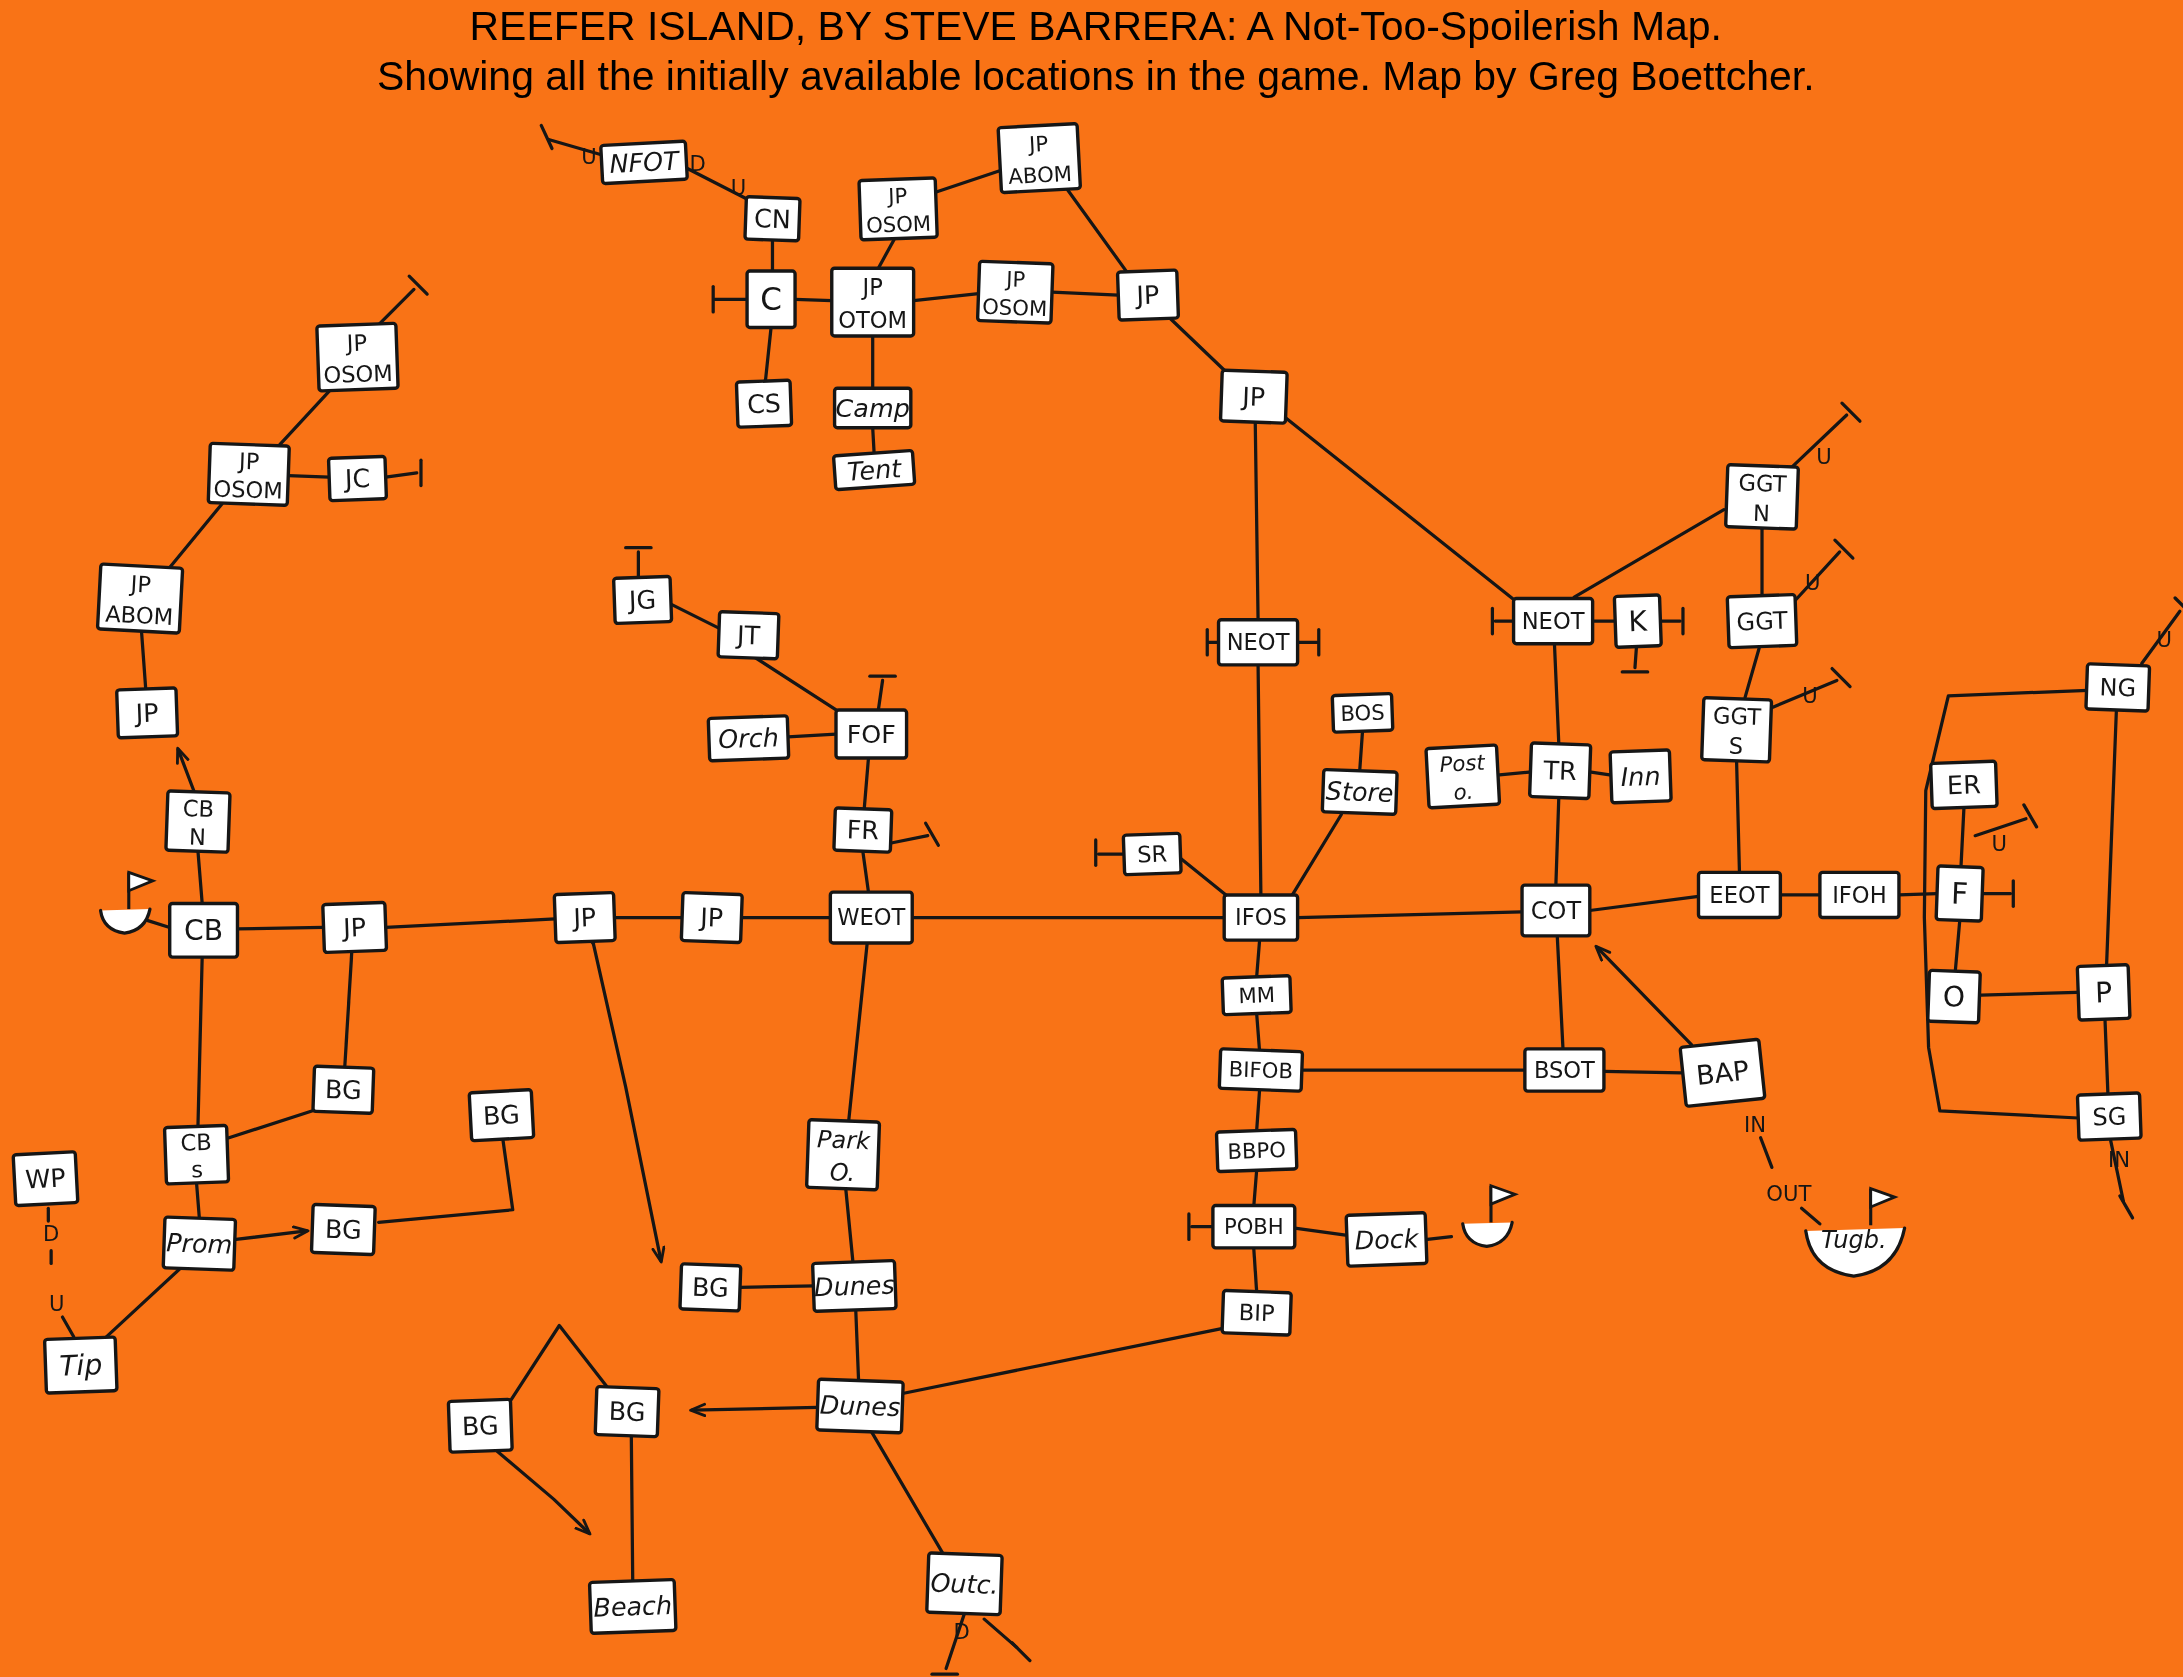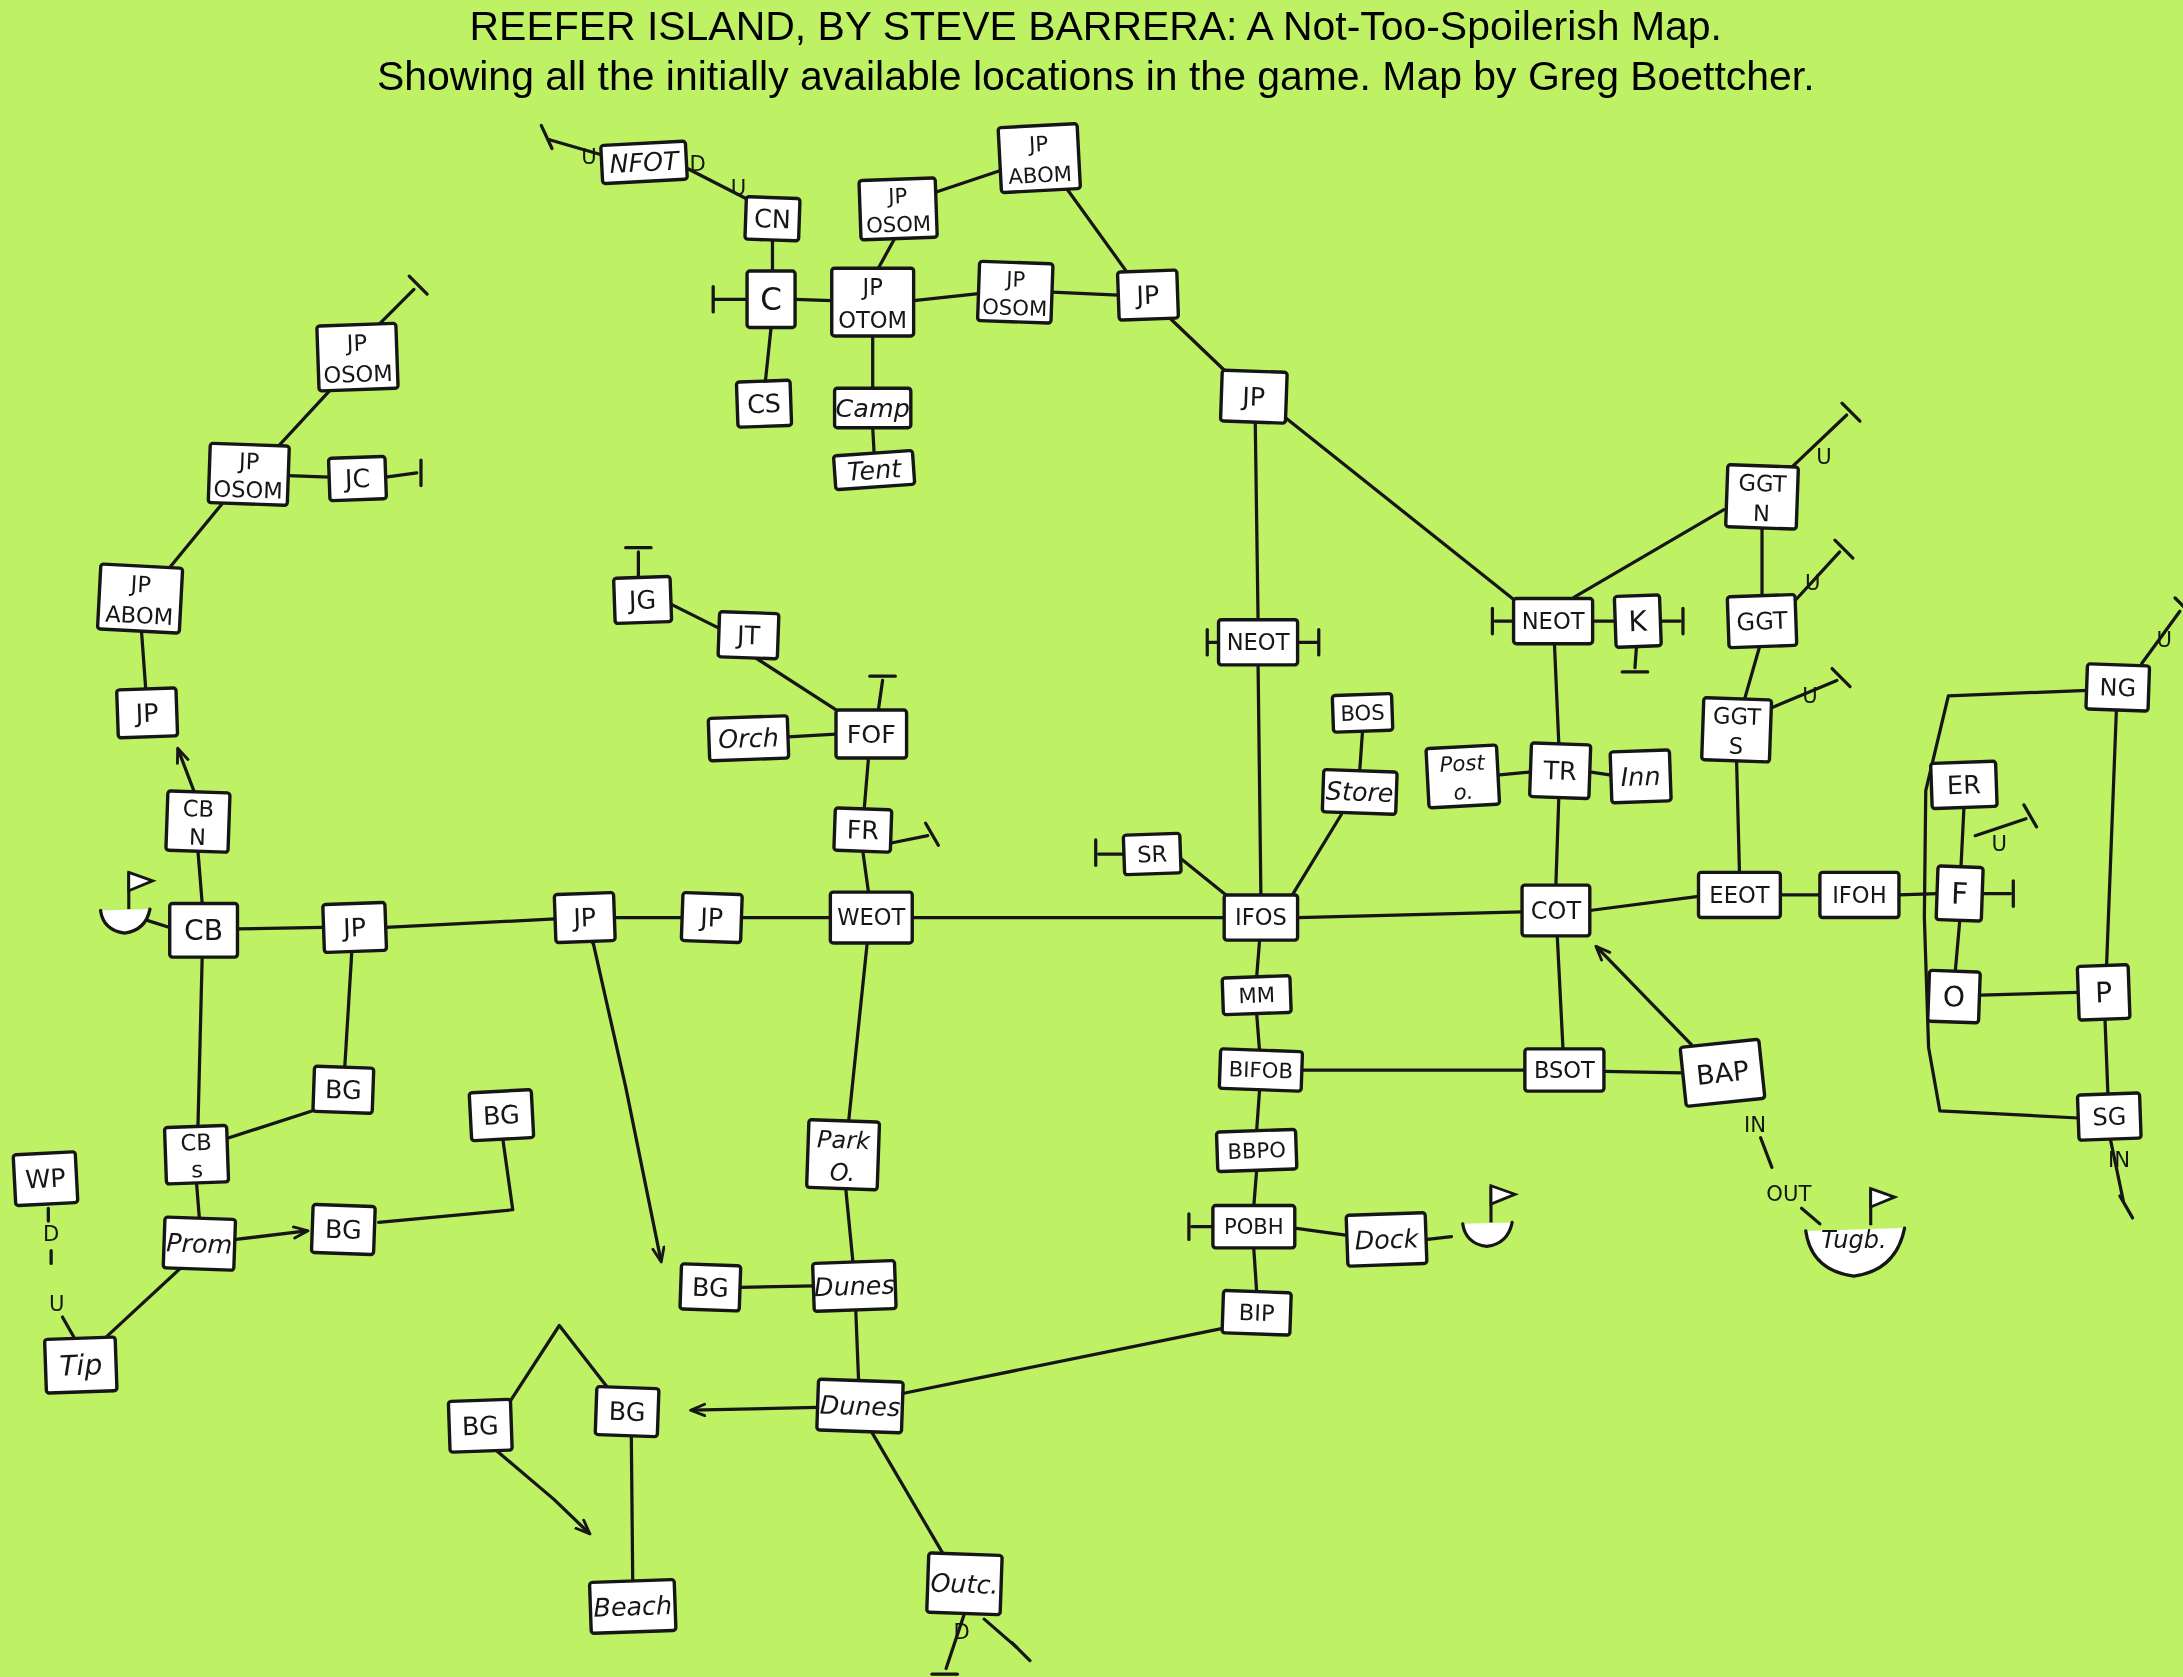--- a/index.html
+++ b/index.html
@@ -1,17 +1,17 @@
 <!DOCTYPE html>
 <html style="font-size:12.5px"><head>
 <meta charset="utf-8">
 <style>
   html,body{margin:0;padding:0;background:#ffffff;}
   body{width:2183px;height:1677px;font-family:"DejaVu Sans",sans-serif;}
-  .stage{position:relative;width:2183px;height:1677px;background:#bef264;overflow:hidden;}
+  .stage{position:relative;width:2183px;height:1677px;background:#f97316;overflow:hidden;}
   #map-svg{position:absolute;left:0;top:0;}
   .title-text{font-family:"Liberation Sans",sans-serif;font-size:29px;fill:#000000;}
   .map-text{font-family:"DejaVu Sans",sans-serif;}
 </style>
 </head>
 <body>
 
 <div class="stage">
   <svg id="map-svg" viewBox="0 0 1546 1188" width="2183" height="1677" xmlns="http://www.w3.org/2000/svg">
     <defs>

